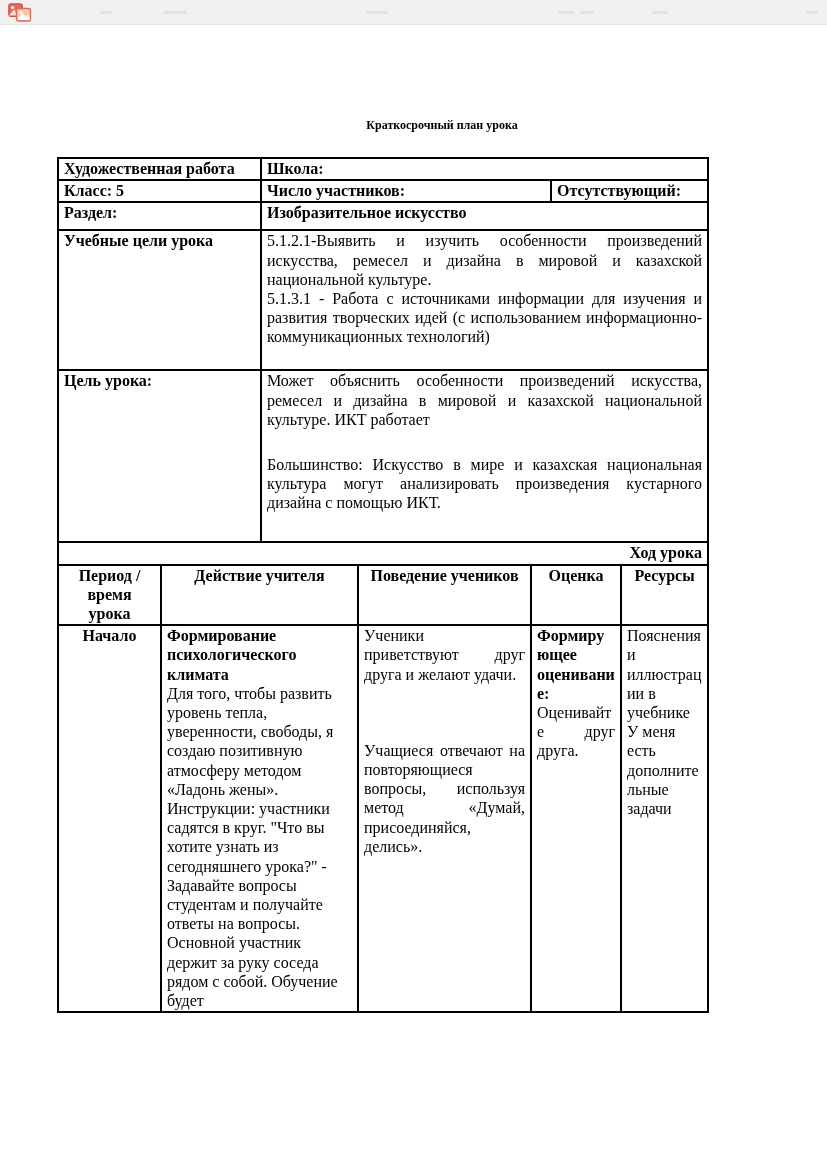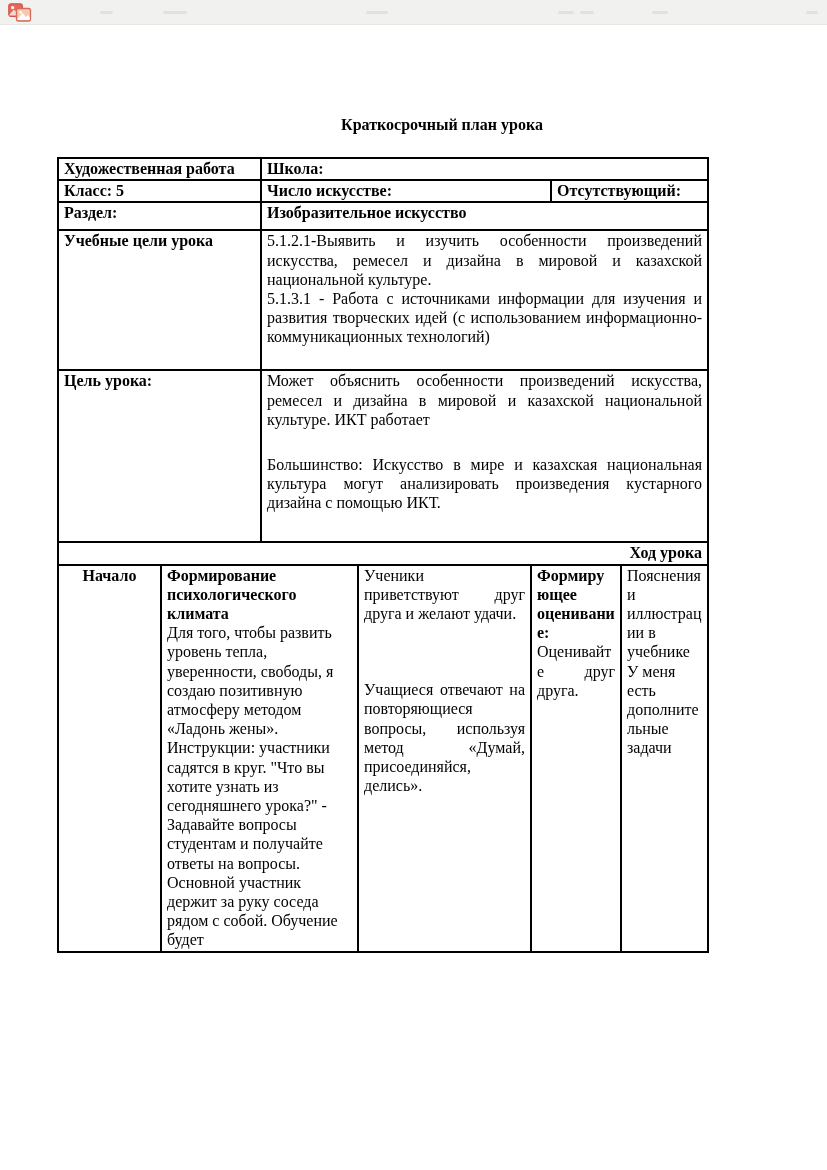--- a/index.html
+++ b/index.html
@@ -11,21 +11,21 @@
   
   .toolbar{
     position:relative;width:827px;height:24px;background:#f1f1f0;
     border-bottom:1px solid #e6e6e5;
   }
   .toolbar .app-icon{position:absolute;left:8px;top:3px;width:24px;height:19px;cursor:pointer;}
   .smudge{position:absolute;top:11px;height:3px;background:#d9d9d9;border-radius:2px;opacity:.65;}
   
   .doc-title{
     margin:89px 0 0 57px;width:770px;text-align:center;
-    font-size:16px;font-weight:bold;line-height:22px;
+    font-size:12px;font-weight:bold;line-height:22px;
   }
   table.plan{
     margin:21px 0 0 57px;width:650px;border-collapse:collapse;table-layout:fixed;
   }
   table.plan td{
     border:2px solid #000;vertical-align:top;
     font-size:16px;line-height:19.2px;padding:0 5px 1px 5px;overflow:hidden;
   }
   .b{font-weight:bold;}
   .lbl{font-weight:bold;}
@@ -81,21 +81,21 @@
 
     <tbody>
         <tr style="height:20px">
       <td colspan="2" class="lbl">Художественная работа</td>
       <td colspan="5" class="lbl">Школа:</td>
     </tr>
 
 
     <tr style="height:20px">
       <td colspan="2" class="lbl">Класс: 5</td>
-      <td colspan="3" class="lbl">Число искусстве:</td>
+      <td colspan="3" class="lbl">Число участников:</td>
       <td colspan="2" class="lbl">Отсутствующий:</td>
     </tr>
 
     <tr style="height:28px">
       <td colspan="2" class="lbl">Раздел:</td>
       <td colspan="5" class="lbl">Изобразительное искусство</td>
     </tr>
 
 
     <tr style="height:140px">
@@ -111,20 +111,29 @@
       <td colspan="5" class="wide">
         <div class="just">Может объяснить особенности произведений искусства, ремесел и дизайна в мировой и казахской национальной культуре. ИКТ работает</div>
         <div class="just gap-sm">Большинство: Искусство в мире и казахская национальная культура могут анализировать произведения кустарного дизайна с помощью ИКТ.</div>
       </td>
     </tr>
 
     <tr class="sect-title" style="height:20px">
       <td colspan="7">Ход урока</td>
     </tr>
 
+    <tr class="hdr" style="height:58px">
+      <td class="prelines">Период /
+время
+урока</td>
+      <td colspan="2">Действие учителя</td>
+      <td>Поведение учеников</td>
+      <td colspan="2">Оценка</td>
+      <td>Ресурсы</td>
+    </tr>
 
     <tr style="height:383px">
       <td class="center b">Начало</td>
       <td colspan="2" class="col-act">
         <div class="b">Формирование психологического климата</div>
         <div>Для того, чтобы развить уровень тепла, уверенности, свободы, я создаю позитивную атмосферу методом «Ладонь жены». Инструкции: участники садятся в круг. "Что вы хотите узнать из сегодняшнего урока?" - Задавайте вопросы студентам и получайте ответы на вопросы. Основной участник держит за руку соседа рядом с собой. Обучение будет</div>
       </td>
       <td class="col-stu">
         <div class="just prelines breaky">Ученики
 приветствуют друг друга и желают удачи.</div>

